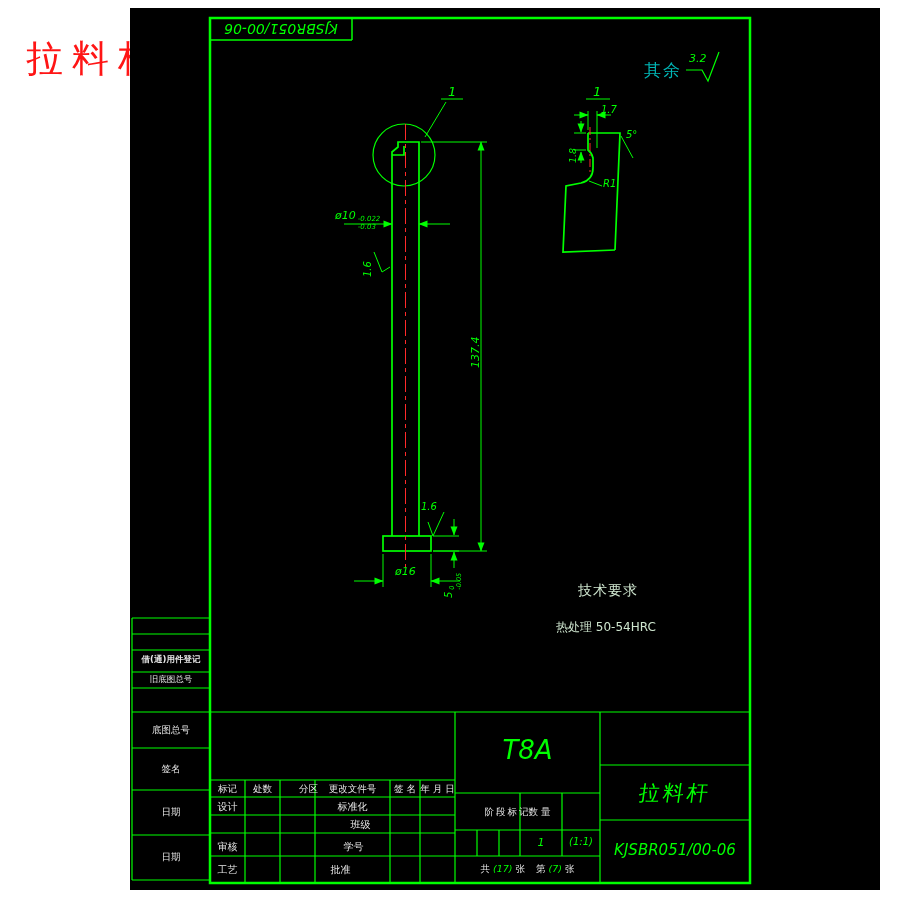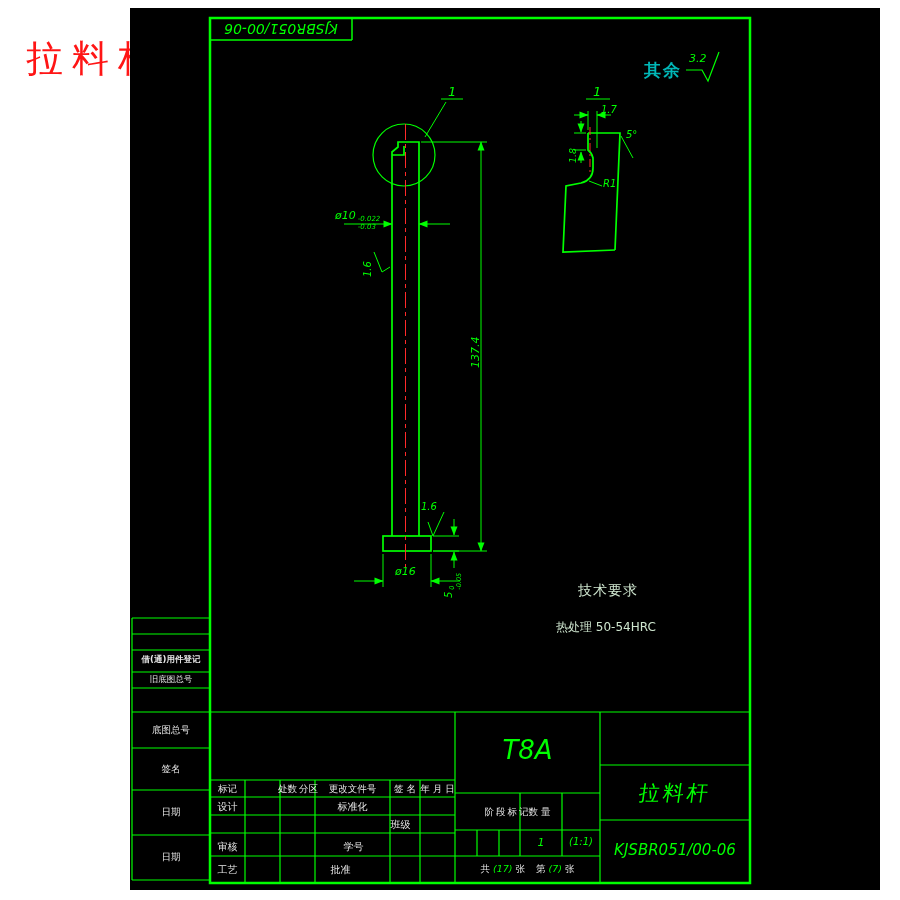--- a/index.html
+++ b/index.html
@@ -5,21 +5,21 @@
   html,body{margin:0;padding:0;background:#ffffff;}
   .page{position:relative;width:900px;height:900px;background:#ffffff;overflow:hidden;
         font-family:"DejaVu Sans",sans-serif;}
   .canvas{position:absolute;left:130px;top:8px;width:750px;height:882px;background:#000000;}
   svg.overlay{position:absolute;left:0;top:0;width:900px;height:900px;pointer-events:none;}
   .abs{position:absolute;}
   .g{color:#00ff00;font-style:italic;}
   .gn{color:#00ff00;}
   .w{color:#e6e6e6;}
   .soft{color:#cfe6cf;}
-  .teal{color:#00b7b7;font-weight:bold;}
+  .teal{color:#00b7b7;font-weight:normal;}
   .red-title{color:#ff1515;font-family:"DejaVu Serif",serif;font-size:37px;letter-spacing:9px;}
   .rot{transform:rotate(-90deg);transform-origin:0 0;white-space:nowrap;}
   .flip{transform:rotate(180deg);}
   .ctr{text-align:center;}
   .tolstack{display:inline-flex;flex-direction:column;font-size:7px;line-height:7.5px;
             vertical-align:-2px;margin-left:2px;font-style:italic;}
   .nowrap{white-space:nowrap;}
 </style>
 </head>
 <body>
@@ -197,30 +197,30 @@
   <div class="abs soft" style="left:556px;top:619px;font-size:12px;">热处理 50-54HRC</div>
 
   <div class="abs w ctr" style="left:132px;top:654px;width:78px;font-size:8.5px;font-weight:bold;">借(通)用件登记</div>
   <div class="abs w ctr" style="left:132px;top:674px;width:78px;font-size:8.5px;">旧底图总号</div>
   <div class="abs w ctr" style="left:132px;top:724px;width:78px;font-size:9.5px;">底图总号</div>
   <div class="abs w ctr" style="left:132px;top:763px;width:78px;font-size:9.5px;">签名</div>
   <div class="abs w ctr" style="left:132px;top:806px;width:78px;font-size:9.5px;">日期</div>
   <div class="abs w ctr" style="left:132px;top:851px;width:78px;font-size:9.5px;">日期</div>
 
   <div class="abs w ctr" style="left:210px;top:783px;width:35px;font-size:9.5px;">标记</div>
-  <div class="abs w ctr" style="left:245px;top:783px;width:35px;font-size:9.5px;padding-left:25px;">处数</div>
+  <div class="abs w ctr" style="left:245px;top:783px;width:35px;font-size:9.5px;">处数</div>
   <div class="abs w ctr" style="left:280px;top:783px;width:57px;font-size:9.5px;">分区</div>
   <div class="abs w ctr" style="left:315px;top:783px;width:75px;font-size:9.5px;">更改文件号</div>
   <div class="abs w ctr" style="left:390px;top:783px;width:30px;font-size:9.5px;">签 名</div>
   <div class="abs w ctr" style="left:420px;top:783px;width:35px;font-size:9.5px;">年 月 日</div>
 
   <div class="abs w ctr" style="left:210px;top:800px;width:35px;font-size:10px;">设计</div>
   <div class="abs w ctr" style="left:315px;top:800px;width:75px;font-size:10px;">标准化</div>
   <div class="abs w ctr" style="left:210px;top:818px;width:35px;font-size:10px;"></div>
-  <div class="abs w ctr" style="left:315px;top:818px;width:91px;font-size:10px;margin-left:40px;">班级</div>
+  <div class="abs w ctr" style="left:315px;top:818px;width:91px;font-size:10px;">班级</div>
   <div class="abs w ctr" style="left:210px;top:840px;width:35px;font-size:10px;">审核</div>
   <div class="abs w ctr" style="left:315px;top:840px;width:77px;font-size:10px;font-family:Liberation Mono, monospace;">学号</div>
   <div class="abs w ctr" style="left:210px;top:863px;width:35px;font-size:10px;">工艺</div>
   <div class="abs w ctr" style="left:315px;top:863px;width:51px;font-size:10px;">批准</div>
 
   <div class="abs g ctr" style="left:455px;top:735px;width:145px;font-size:26px;">T8A</div>
   <div class="abs w ctr" style="left:455px;top:806px;width:65px;font-size:9.5px;letter-spacing:2px;padding-left:20px;">阶段标记</div>
   <div class="abs w ctr" style="left:520px;top:806px;width:42px;font-size:9.5px;letter-spacing:3px;">数量</div>
   <div class="abs g ctr" style="left:520px;top:836px;width:42px;font-size:11px;">1</div>
   <div class="abs g ctr" style="left:562px;top:836px;width:38px;font-size:10px;">(1:1)</div>

